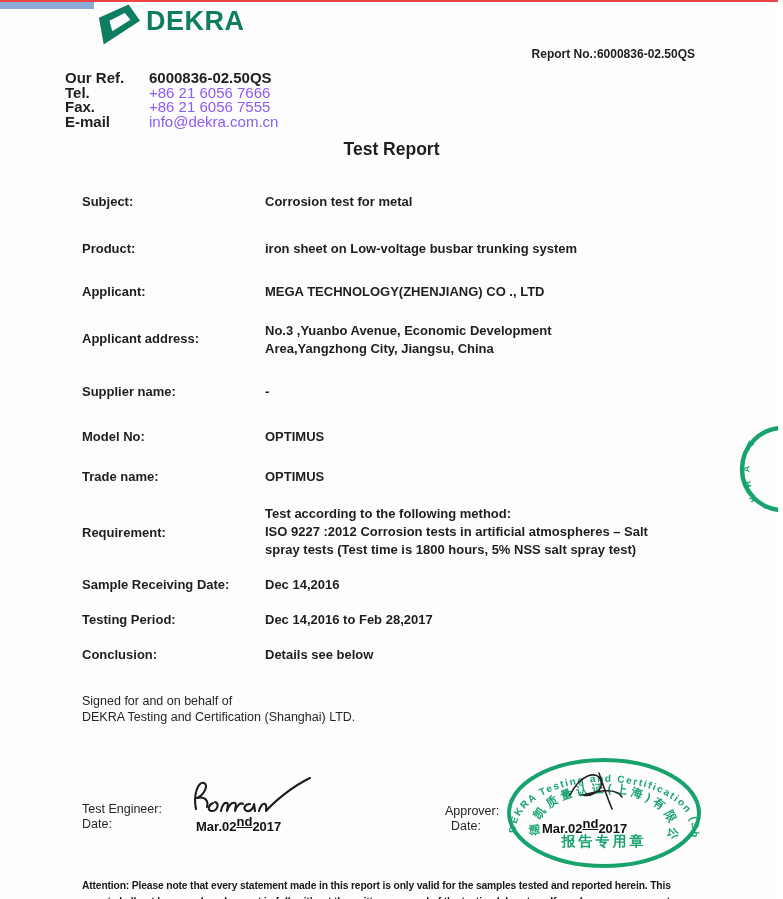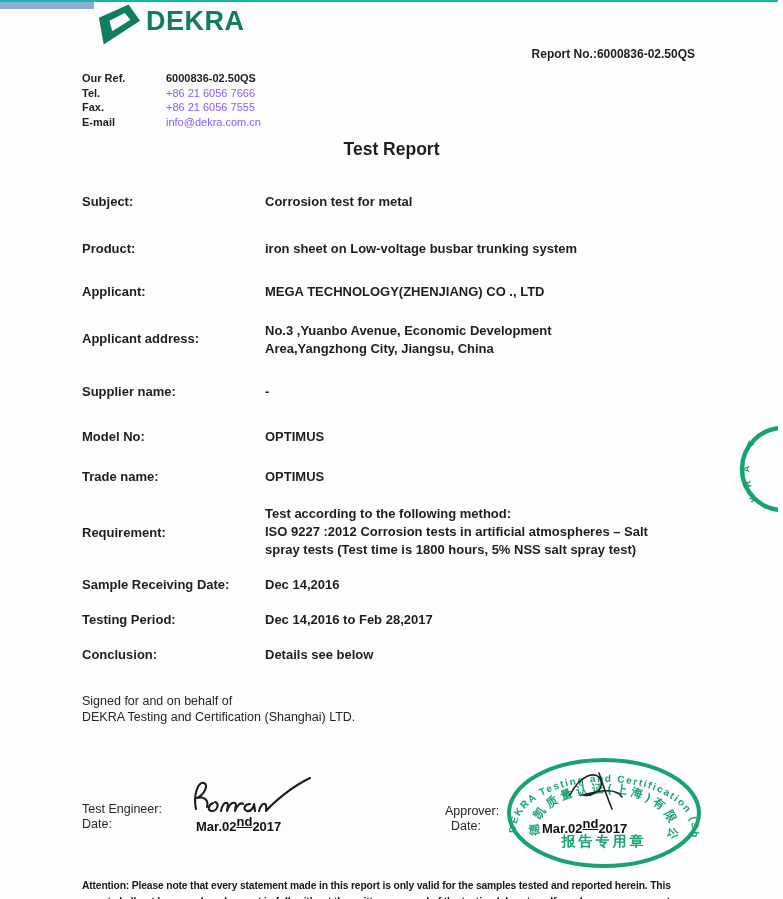--- a/index.html
+++ b/index.html
@@ -1,28 +1,28 @@
 <!DOCTYPE html>
 <html><head>
 <meta charset="utf-8">
 <style>
   html,body{margin:0;padding:0;background:#ffffff;}
   .page{
     position:relative;width:778px;height:899px;overflow:hidden;
     background:#fdfdfd;color:#1e1e1e;
     font-family:"Liberation Sans", sans-serif;
-    border-top:2px solid #14b8a6;box-sizing:border-box;
+    border-top:2px solid #ef4444;box-sizing:border-box;
   }
   .blue-bar{position:absolute;left:0;top:0;width:94px;height:7px;background:#8cacd8;}
   
   .logo-arrow{position:absolute;left:97px;top:0;width:44px;height:44px;}
   .logo-text{position:absolute;left:146px;top:4px;font-size:27px;font-weight:700;color:#0e7d61;letter-spacing:.5px;}
   .report-no{position:absolute;top:45px;right:83px;font-size:12px;font-weight:700;}
   
-  .contact{position:absolute;left:82px;top:69px;font-size:11px;line-height:14.5px;}
+  .contact{position:absolute;left:65px;top:69px;font-size:15px;line-height:14.5px;}
   .contact .crow{display:flex;}
   .contact .clbl{width:84px;font-weight:700;flex:none;}
   .contact .cval{color:#8b5cf6;}
   .contact .crow.first .cval{font-weight:700;color:#1e1e1e;}
   .title{position:absolute;left:0;top:137px;width:783px;margin:0;text-align:center;font-size:17.5px;font-weight:700;}
   
   .field{position:absolute;left:82px;width:660px;display:flex;font-size:13px;font-weight:700;line-height:18px;}
   .field .lbl{width:183px;flex:none;}
   .field .val{white-space:pre-line;}
   .f-subject{top:191px;align-items:center;}

